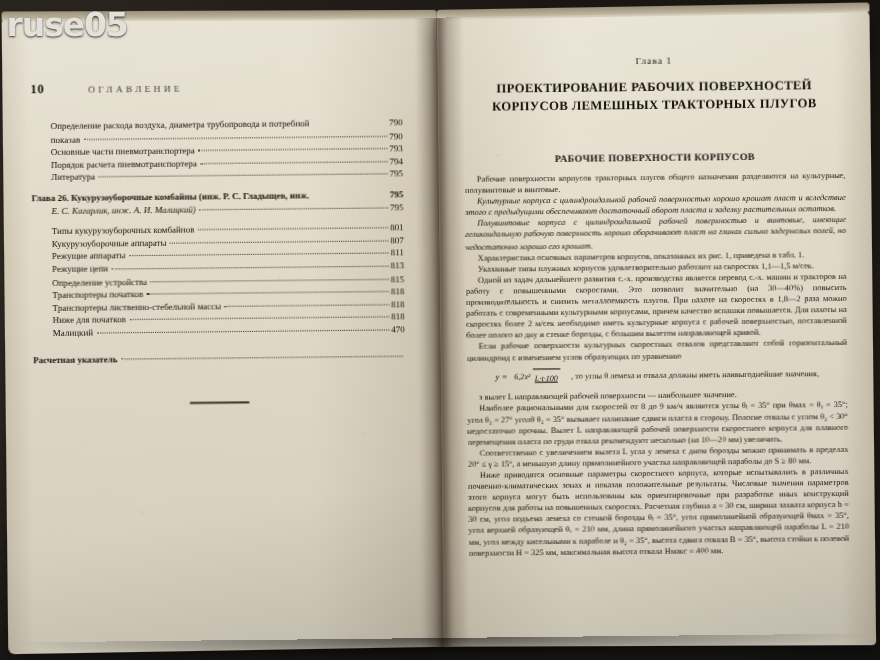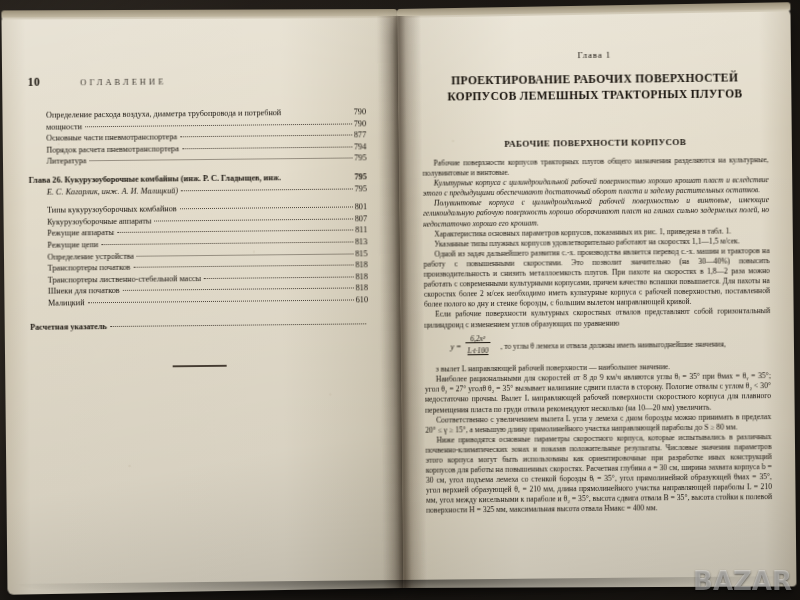--- a/index.html
+++ b/index.html
@@ -233,21 +233,21 @@
     display: flex;
     align-items: center;
     justify-content: flex-start;
     gap: 4px;
     font-size: 8px;
     margin: 5px 0 5px 26px;
     font-style: italic;
   }
   .frac {
     display: inline-flex;
-    flex-direction: column;
+    flex-direction: row;
     align-items: center;
     line-height: 1.05;
     font-size: 7.4px;
     vertical-align: middle;
   }
   .frac .num { padding: 0 2px; }
   .frac .den { padding: 4px 2px; border-top: 1px solid #1a140d; text-decoration: underline; }
   .formula .tail {
     font-style: normal;
     font-size: 7.6px;
@@ -303,28 +303,28 @@
         <span class="running-head">ОГЛАВЛЕНИЕ</span>
       </div>
 
       <div class="toc">
         <div class="toc-entry indent noleader">
           <span class="t">Определение расхода воздуха, диаметра трубопровода и потребной</span>
           <span class="leader"></span>
           <span class="p">790</span>
         </div>
         <div class="toc-entry indent2">
-          <span class="t">мощности</span>
+          <span class="t">показав</span>
           <span class="leader"></span>
           <span class="p">790</span>
         </div>
         <div class="toc-entry indent">
           <span class="t">Основные части пневмотранспортера</span>
           <span class="leader"></span>
-          <span class="p">877</span>
+          <span class="p">793</span>
         </div>
         <div class="toc-entry indent">
           <span class="t">Порядок расчета пневмотранспортера</span>
           <span class="leader"></span>
           <span class="p">794</span>
         </div>
         <div class="toc-entry indent">
           <span class="t">Литература</span>
           <span class="leader"></span>
           <span class="p">795</span>
@@ -372,28 +372,28 @@
           <span class="t">Транспортеры початков</span>
           <span class="leader"></span>
           <span class="p">818</span>
         </div>
         <div class="toc-entry indent">
           <span class="t">Транспортеры лиственно-стебельной массы</span>
           <span class="leader"></span>
           <span class="p">818</span>
         </div>
         <div class="toc-entry indent">
-          <span class="t">Шнеки для початков</span>
+          <span class="t">Ниже для початков</span>
           <span class="leader"></span>
           <span class="p">818</span>
         </div>
         <div class="toc-entry indent">
           <span class="t">Малицкий</span>
           <span class="leader"></span>
-          <span class="p">610</span>
+          <span class="p">470</span>
         </div>
 
         <div class="toc-entry final">
           <span class="t">Расчетная указатель</span>
           <span class="leader"></span>
           <span class="p"></span>
         </div>
       </div>
 
       <div class="sep-rule"></div>
@@ -425,14 +425,14 @@
         <p>з вылет L направляющей рабочей поверхности — наибольшее значение.</p>
         <p>Наиболее рациональными для скоростей от 8 до 9 км/ч являются углы θₗ = 35° при θмах = θᵧ = 35°; угол θ₂ = 27° уголθ θ₂ = 35° вызывает налипание сдвиги пласта в сторону. Пологие отвалы с углом θ₂ &lt; 30° недостаточно прочны. Вылет L направляющей рабочей поверхности скоростного корпуса для плавного перемещения пласта по груди отвала рекомендуют несколько (на 10—20 мм) увеличить.</p>
         <p>Соответственно с увеличением вылета L угла у лемеха с дном борозды можно принимать в пределах 20° ≤ γ ≥ 15°, а меньшую длину прямолинейного участка направляющей параболы до S ≥ 80 мм.</p>
         <p>Ниже приводятся основные параметры скоростного корпуса, которые испытывались в различных почвенно-климатических зонах и показав положительные результаты. Числовые значения параметров этого корпуса могут быть использованы как ориентировочные при разработке иных конструкций корпусов для работы на повышенных скоростях. Расчетная глубина а = 30 см, ширина захвата корпуса b = 30 см, угол подъема лемеха со стенкой борозды θₗ = 35°, угол прямолинейной образующей θмах = 35°, угол верхней образующей θᵥ = 210 мм, длина прямолинейного участка направляющей параболы L = 210 мм, угол между кисельными к параболе и θ₂ = 35°, высота сдвига отвала B = 35°, высота стойки к полевой поверхности H = 325 мм, максимальная высота отвала Hмакс = 400 мм.</p>
       </div>
     </div>
 
     <div class="shadow-bottom"></div>
   </div>
 
-  <div class="watermark-br">BAZAR</div>
+  <div class="watermark">ruse05</div>
 </div>
 
 </body></html>

